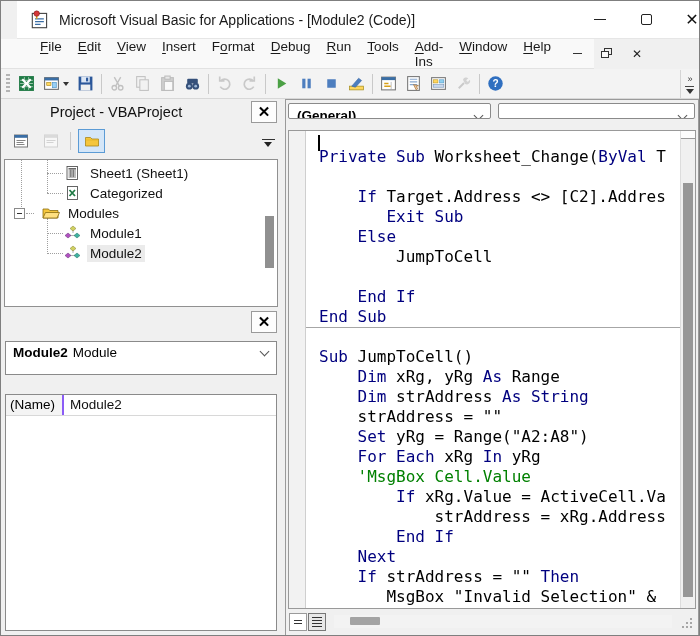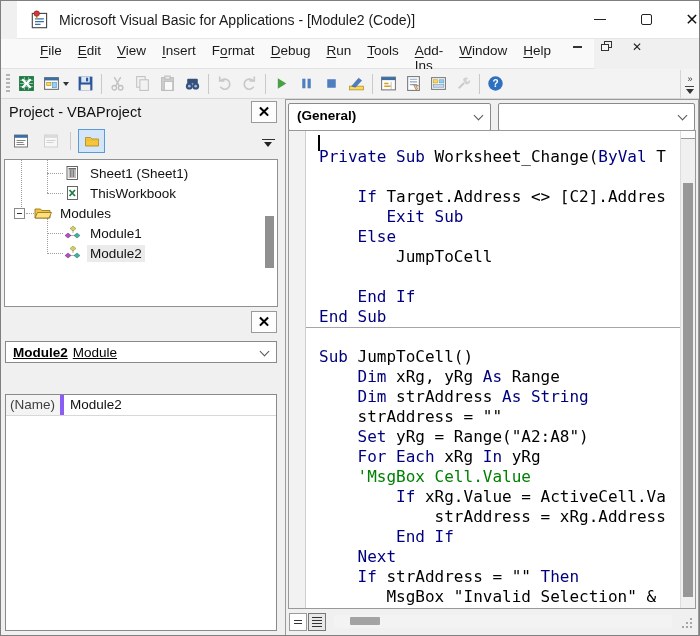--- a/index.html
+++ b/index.html
@@ -13,21 +13,21 @@
   .title-ico { width:22px; height:22px; margin-left:12px; }
   .title-text { margin-left:8px; font-size:14px; color:#1a1a1a; }
   .tb-ctrls { margin-left:auto; display:flex; height:100%; }
   .tc { width:46px; height:100%; display:flex; align-items:center; justify-content:center; }
   .tc-min span { width:12px; height:1.4px; background:#222; display:block; }
   .tc-max span { width:11px; height:11px; border:1.4px solid #222; border-radius:2px; display:block; }
   .tc-close { font-size:16px; color:#111; }
 
   
   .menubar { position:absolute; left:0; top:38px; width:593px; height:30px; background:#f9f9f9;
-             border-bottom:1px solid #e2e2e2; display:flex; align-items:flex-start;gap:8px; }
+             border-bottom:1px solid #e2e2e2; display:flex; align-items:center;gap:8px; }
   .grip { width:4px; height:20px; margin:0 4px 0 5px;
           background:repeating-linear-gradient(180deg,#b4b4b4 0 2px,transparent 2px 4px); }
   .mb-ico { width:19px; height:17px; margin:0 3px; }
   .menu-item { padding:4px 8px; font-size:13.5px; color:#1a1a1a; cursor:default; }
   .menu-item .accel { text-decoration:underline; text-underline-offset:2px; }
   .child-ctrls { margin-left:auto; display:flex; align-items:center; gap:10px; padding-right:10px; }
   .cc { width:20px; height:16px; position:relative; display:flex; align-items:center; justify-content:center; }
   .cc-min span { width:9px; height:1.2px; background:#333; display:block; }
   .cc-rest { }
   .cc-rest .sq1 { position:absolute; left:4px; top:5px; width:8px; height:7px; border:1.1px solid #333; background:#f9f9f9; }
@@ -48,21 +48,21 @@
   .tb-overflow { position:absolute; right:1px; top:1px; width:18px; height:28px; border-left:1px solid #d4d4d4;
                  display:flex; flex-direction:column; align-items:center; justify-content:center; }
   .ovf-ch { font-size:9px; color:#333; letter-spacing:-1px; line-height:8px; }
   .ovf-line { width:9px; height:1px; background:#444; margin:3px 0 2px; }
   .ovf-tri { width:0; height:0; border-left:4px solid transparent; border-right:4px solid transparent; border-top:5px solid #333; }
 
   
   .panel { position:absolute; left:0; width:280px; background:#f0f0f0; }
   .project-panel { top:98px; height:210px; }
   .props-panel { top:308px; height:327px; }
-  .p-header { height:26px; display:flex; align-items:center; padding-left:8px; font-size:14.5px; color:#111; }
+  .p-header { height:26px; display:flex; align-items:center; padding-left:8px; font-size:14.5px; color:#111;margin-left:41px; }
   .x-btn { margin-left:auto; margin-right:4px; width:26px; height:22px; border:1px solid #9a9a9a; background:#fdfdfd;
            display:flex; align-items:center; justify-content:center; font-size:15px; font-weight:bold; color:#000; }
   .p-toolbar { position:absolute; left:0; top:26px; width:100%; height:32px; display:flex; align-items:center; padding-left:7px; gap:5px; }
   .pt-btn { width:25px; height:24px; display:flex; align-items:center; justify-content:center; }
   .pt-btn svg { width:18px; height:16px; }
   .pt-btn.active { border:1px solid #5b9bd5; background:#d4e6f8; width:27px; }
   .pt-sep { width:1px; height:18px; background:#c9c9c9; margin:0 2px; }
   .p-ovf { position:absolute; right:6px; top:40px; width:13px; }
   .p-ovf .line { display:block; width:13px; height:1px; background:#333; margin-bottom:2px; }
   .p-ovf .tri { display:block; width:0; height:0; margin-left:2px; border-left:4.5px solid transparent;
@@ -75,47 +75,47 @@
   .g-v1 { left:16px; top:0; height:53px; }
   .g-v2 { left:42px; top:0; height:33px; }
   .g-v3 { left:42px; top:58px; height:36px; }
   .g-h0 { left:42px; top:13px; width:16px; }
   .g-h1 { left:42px; top:33px; width:16px; }
   .g-hd { left:21px; top:53px; width:8px; }
   .g-h3 { left:42px; top:73px; width:16px; }
   .g-h4 { left:42px; top:93px; width:16px; }
   .tree-row { position:absolute; left:1px; right:14px; height:18px; display:flex; align-items:center; font-size:13.5px; color:#111; }
   .tree-row.d2 { padding-left:58px; }
-  .tree-row.d1 { padding-left:28px; }
+  .tree-row.d1 { padding-left:36px; }
   .expander { position:absolute; left:8px; top:3.5px; width:11px; height:11px; border:1px solid #8a8a8a; background:#fff; }
   .expander::before { content:""; position:absolute; left:2px; right:2px; top:4.5px; height:1px; background:#333; }
   .t-ico { width:18px; height:16px; margin-right:5px; flex:0 0 auto; }
   .t-ico svg { width:18px; height:16px; display:block; }
   .t-label { white-space:nowrap; padding:0 3px; line-height:17px; }
   .tree-row.sel .t-label { background:#ebebeb; }
   .tree-scroll-thumb { position:absolute; right:3px; top:56px; width:9px; height:52px; background:#909090; }
 
   
-  .selector { position:absolute; left:4px; right:4px; top:32px; height:22px; border:1px solid #8a8a8a; background:#fff;
-              font-size:13.5px; padding:3px 22px 0 7px; color:#000;text-decoration:underline; }
+  .selector { position:absolute; left:4px; right:4px; top:32px; height:34px; border:1px solid #8a8a8a; background:#fff;
+              font-size:13.5px; padding:3px 22px 0 7px; color:#000; }
   .selector b { font-weight:bold; }
   .sel-type { margin-left:5px; }
   .chev { position:absolute; right:8px; top:6px; width:7px; height:7px; border-right:1.5px solid #555;
           border-bottom:1.5px solid #555; transform:rotate(45deg); }
   .ptabs { position:absolute; left:4px; top:61px; height:22px; display:flex; }
   .ptab { padding:3px 9px 0; font-size:13px; color:#222; border:1px solid #b5b5b5; background:#ededed; margin-right:3px; height:22px; }
   .ptab.active { background:#fbfbfb; border-color:#8f8f8f; }
   .pgrid { position:absolute; left:4px; right:4px; top:85px; bottom:5px; background:#fff; border:1px solid #8a8a8a; }
   .prow { height:21px; display:flex; border-bottom:1px solid #d8d8d8; font-size:13.5px; }
-  .pcell-name { width:58px; padding:2px 4px 0; background:#f4f4f4; border-right:4px solid #8b5cf6; color:#404040; }
+  .pcell-name { width:58px; padding:2px 4px 0; background:#f4f4f4; border-right:2px solid #8b5cf6; color:#000000; }
   .pcell-value { flex:1; padding:2px 6px 0; color:#111; }
 
   
   .codewin { position:absolute; left:284px; top:98px; width:414px; height:537px; background:#f0f0f0; border:1px solid #9a9a9a; }
-  .combo { position:absolute; top:3px; height:28px; background:#fff; border:1px solid #8a8a8a; border-radius:2px;
+  .combo { position:absolute; top:3px; height:16px; background:#fff; border:1px solid #8a8a8a; border-radius:2px;
            font-size:13.5px; font-weight:bold; color:#000; padding:4px 13px 0 8px; white-space:nowrap; overflow:hidden; }
   .combo .chev { top:8px; }
   .combo.c1 { left:2px; width:203px; }
   .combo.c2 { left:212px; width:197px; }
   .codebody { position:absolute; left:2px; right:2px; top:30px; bottom:26px; background:#fff; border:1px solid #999;
               display:flex; }
   .gutter { width:17px; background:#f2f2f2; border-right:1px solid #cfcfcf; flex:0 0 auto; }
   .codepre { flex:1 1 auto; overflow:hidden; position:relative; padding-top:16px;
              font-family:"DejaVu Sans Mono", monospace; font-size:16px; line-height:20px; }
   .code-line { height:20px; padding-left:13px; white-space:pre; }
@@ -436,21 +436,21 @@
                 </svg>
               </span>
               <span class="t-label">Sheet1 (Sheet1)</span>
             </div><div class="tree-row d2" style="top: 24px;">
               <span class="t-ico">
                 <svg viewBox="0 0 16 16">
                   <rect x="2.5" y="1.5" width="10" height="13" fill="#fff" stroke="#555" stroke-width=".9"></rect>
                   <path d="M4.5 5 l5.5 6 M10 5 l-5.5 6" stroke="#1f7a45" stroke-width="1.8"></path>
                 </svg>
               </span>
-              <span class="t-label">ThisWorkbook</span>
+              <span class="t-label">Categorized</span>
             </div><div class="tree-row d1" style="top: 44px;">
               <span class="expander" style="top: 3.5px;"></span>
               <span class="t-ico">
                 <svg viewBox="0 0 18 15">
                   <path d="M1 3.5 h5.5 l1.2 1.5 H16 V12.5 H1 Z" fill="#f5c63c" stroke="#8a6d10" stroke-width=".8"></path>
                   <path d="M1 12.5 L3.5 7 H17.5 L15 12.5 Z" fill="#ffe080" stroke="#8a6d10" stroke-width=".8"></path>
                 </svg>
               </span>
               <span class="t-label">Modules</span>
             </div><div class="tree-row d2" style="top: 64px;">

